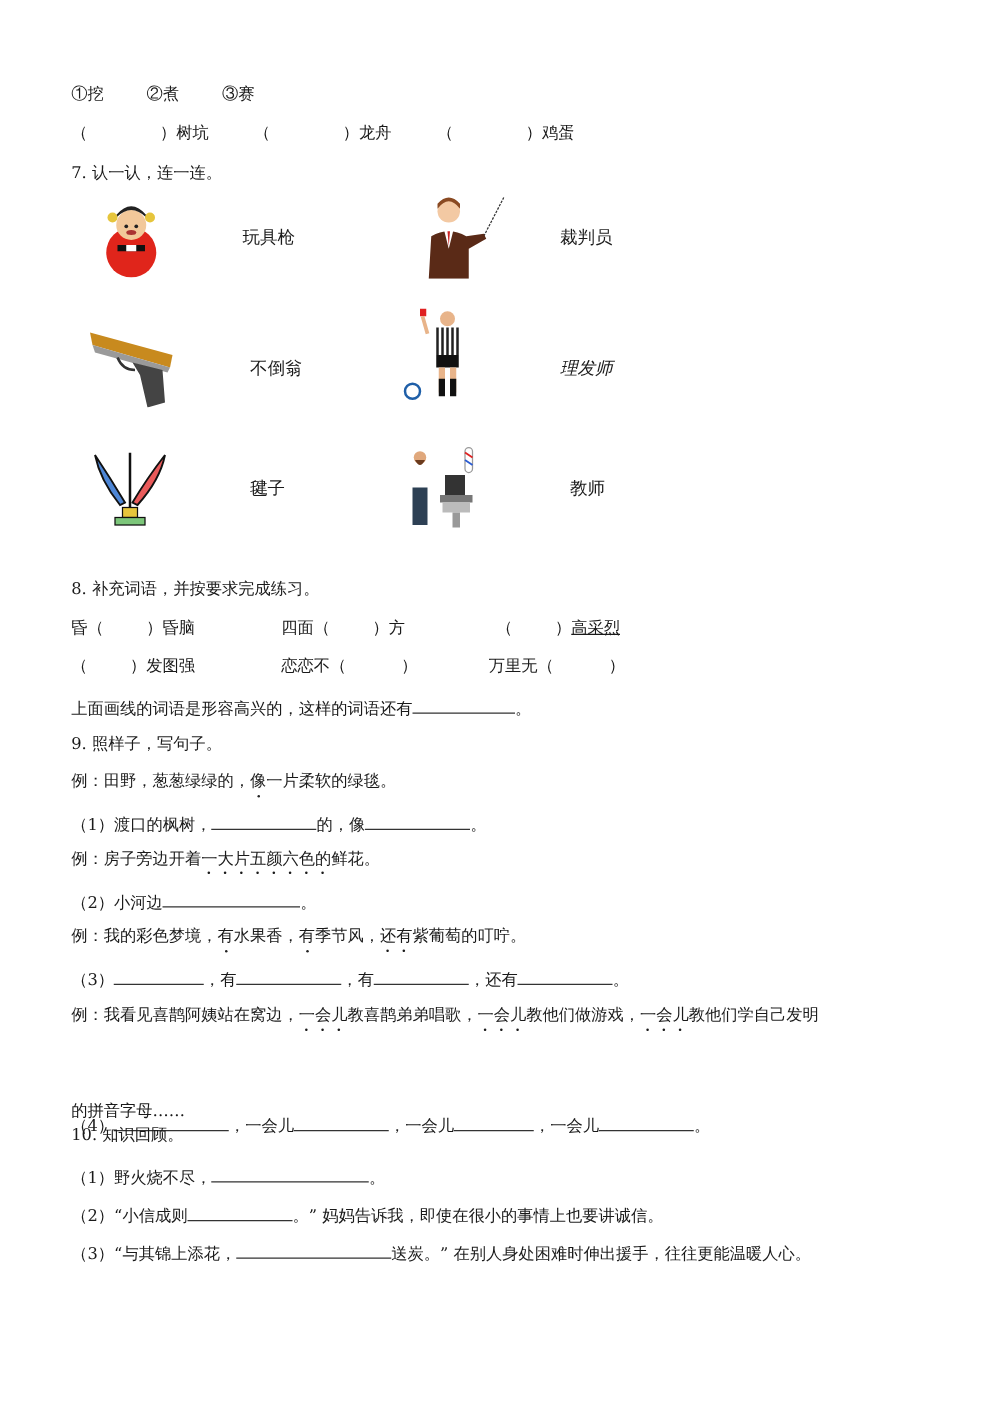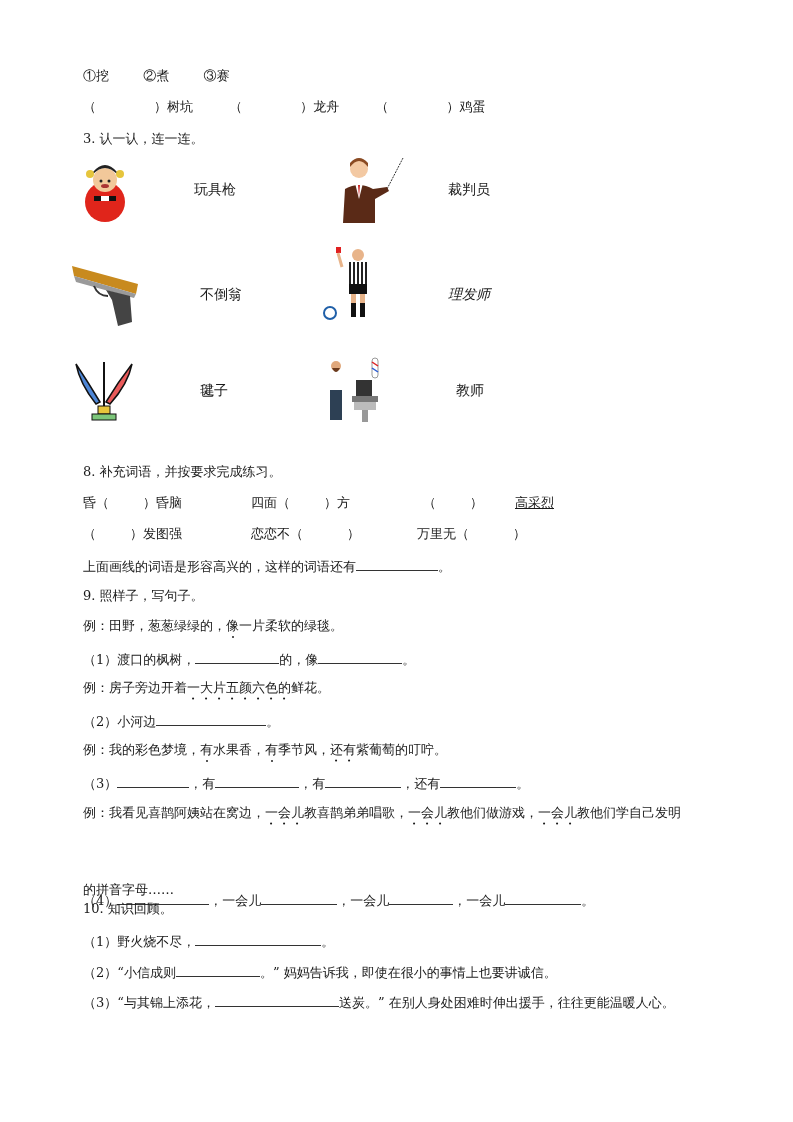--- a/index.html
+++ b/index.html
@@ -1,29 +1,29 @@
 <!DOCTYPE html>
 <html><head>
   <meta charset="utf-8">
   <style>
     html, body { margin: 0; padding: 0; background: #ffffff; }
     body {
       width: 793px; height: 1122px; position: relative; overflow: hidden;
       font-family: "DejaVu Serif", "Liberation Serif", serif;
       color: #1a1a1a; font-size: 13px;
     }
-    .line { position: absolute; left: 83px; white-space: nowrap; line-height: 18px; }
+    .line { position: absolute; left: 57px; white-space: nowrap; line-height: 18px; }
     .dot { position: relative; }
     .dot::after {
       content: ""; position: absolute; left: 50%; bottom: -5px;
       width: 2px; height: 2px; background: #222; border-radius: 50%;
       transform: translateX(-50%);
     }
     .blank { display: inline-block; border-bottom: 1px solid #333; height: 14px; vertical-align: baseline; }
-    .u { text-decoration: underline; margin-left: 32px; }
+    .u { text-decoration: underline; }
     .pic { position: absolute; }
     .lbl { position: absolute; font-family: "DejaVu Sans", "Liberation Sans", sans-serif; font-size: 14px; white-space: nowrap; }
   </style>
 </head>
 <body>
 
 <div class="line" style="top:67px;">
   <span>①挖</span>
   <span style="display:inline-block;width:26px"></span>
   <span>②煮</span>
@@ -31,21 +31,21 @@
   <span>③赛</span>
 </div>
 <div class="line" style="top:98px;">
   <span>（</span><span style="display:inline-block;width:58px"></span><span>）</span><span>树坑</span>
   <span style="display:inline-block;width:28px"></span>
   <span>（</span><span style="display:inline-block;width:58px"></span><span>）</span><span>龙舟</span>
   <span style="display:inline-block;width:28px"></span>
   <span>（</span><span style="display:inline-block;width:58px"></span><span>）</span><span>鸡蛋</span>
 </div>
 
-<div class="line" style="top:130px;">3.  认一认，连一连。</div>
+<div class="line" style="top:130px;">7.  认一认，连一连。</div>
 
 <div class="pic" style="left:80px;top:158px;width:50px;height:64px;">
   <svg width="50" height="64" viewBox="0 0 50 64">
     <circle cx="25" cy="44" r="20" fill="#e0251b"></circle>
     <rect x="14" y="38" width="22" height="5" fill="#111"></rect>
     <rect x="21" y="38" width="8" height="5" fill="#fff"></rect>
     <circle cx="25" cy="22" r="12" fill="#f2c89a"></circle>
     <path d="M13 16 Q25 4 37 16 L37 14 Q25 0 13 14 Z" fill="#222"></path>
     <circle cx="10" cy="16" r="4" fill="#e6c53c"></circle>
     <circle cx="40" cy="16" r="4" fill="#e6c53c"></circle>

